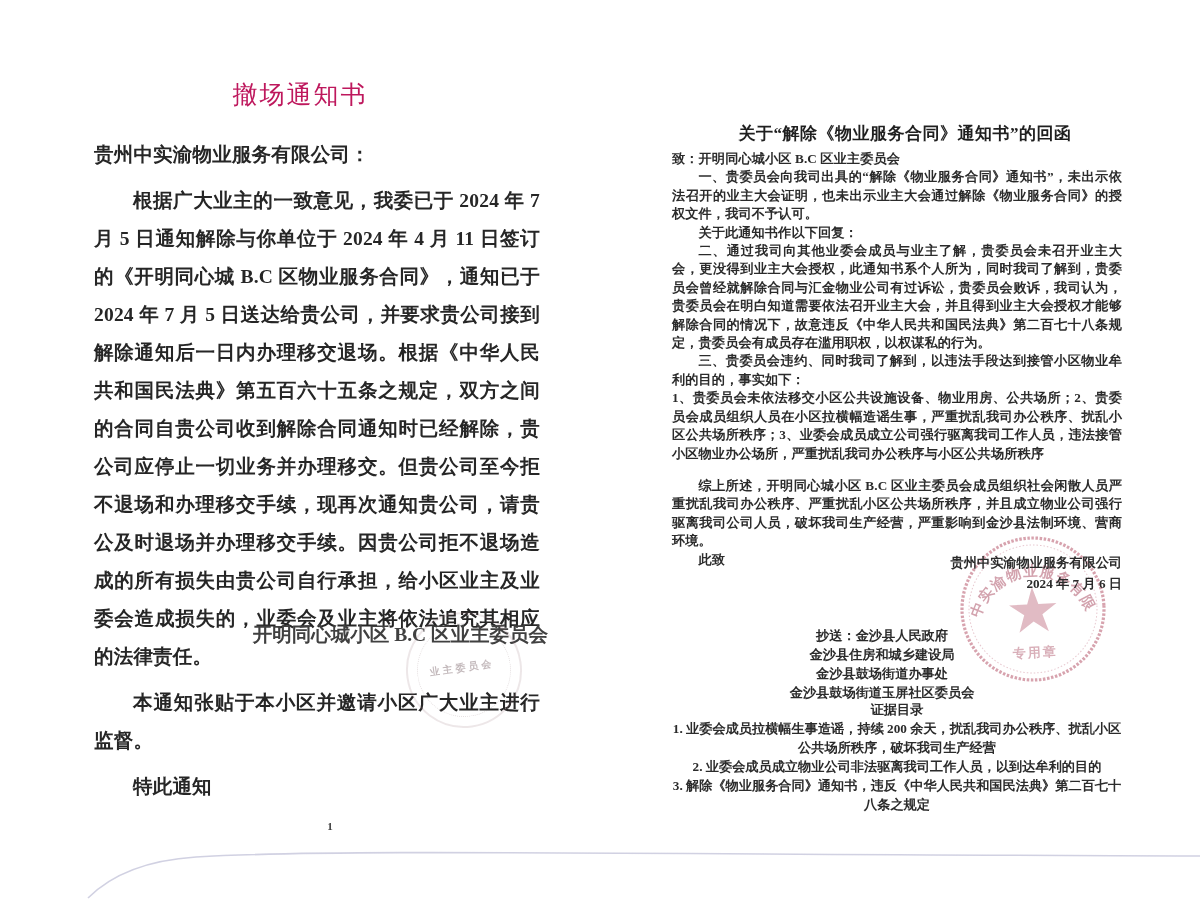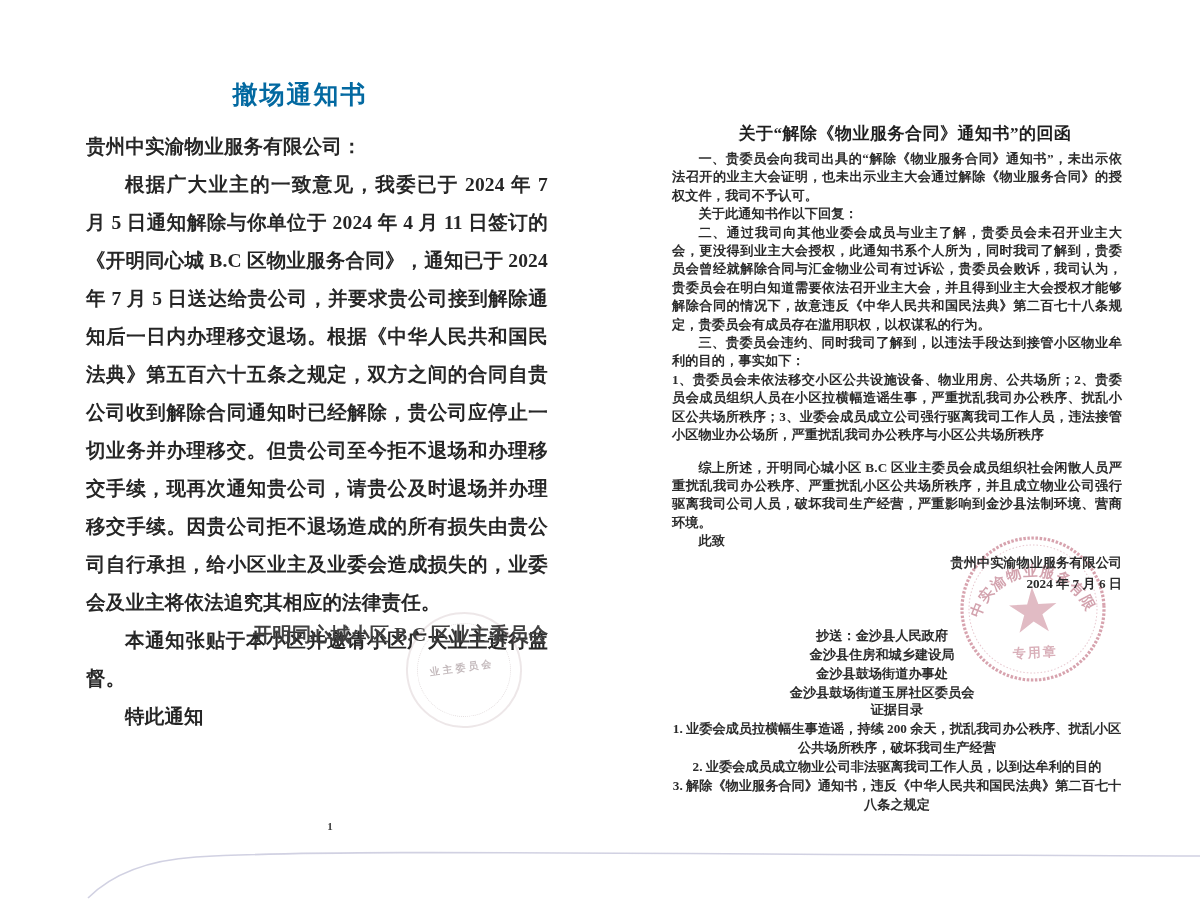--- a/index.html
+++ b/index.html
@@ -32,40 +32,40 @@
     width: 600px;
     height: 900px;
   }
   .left-title {
     position: absolute;
     left: 0;
     top: 78px;
     width: 600px;
     text-align: center;
     font-size: 25px;
-    font-weight: bold;
+    font-weight: normal;
     letter-spacing: 2px;
-    color: #0369a1;
+    color: #be185d;
     font-family: "Liberation Serif", "DejaVu Serif", serif;
   }
   .left-body {
     position: absolute;
     left: 86px;
     top: 128px;
     width: 462px;
     font-size: 19.5px;
     line-height: 38px;
     font-weight: bold;
     color: #262626;
     text-align: justify;
     text-justify: inter-ideograph;
     letter-spacing: 0.2px;
   }
   .left-body p {
-    margin: 0;
+    margin: 8px;
   }
   .p-indent { text-indent: 2em; }
   .left-sign {
     position: absolute;
     left: 86px;
     top: 578px;
     width: 462px;
     font-size: 19.5px;
     line-height: 38px;
     font-weight: bold;
@@ -240,20 +240,21 @@
 
     <div class="stamp-left"></div>
     <div class="stamp-left-text">业主委员会</div>
   </div>
 
   <div class="page-right">
 
     <div class="right-title">关于“解除《物业服务合同》通知书”的回函</div>
 
     <div class="right-body">
+      <p>致：开明同心城小区 B.C 区业主委员会</p>
       <p class="p-indent">一、贵委员会向我司出具的“解除《物业服务合同》通知书”，未出示依法召开的业主大会证明，也未出示业主大会通过解除《物业服务合同》的授权文件，我司不予认可。</p>
       <p class="p-indent">关于此通知书作以下回复：</p>
       <p class="p-indent">二、通过我司向其他业委会成员与业主了解，贵委员会未召开业主大会，更没得到业主大会授权，此通知书系个人所为，同时我司了解到，贵委员会曾经就解除合同与汇金物业公司有过诉讼，贵委员会败诉，我司认为，贵委员会在明白知道需要依法召开业主大会，并且得到业主大会授权才能够解除合同的情况下，故意违反《中华人民共和国民法典》第二百七十八条规定，贵委员会有成员存在滥用职权，以权谋私的行为。</p>
       <p class="p-indent">三、贵委员会违约、同时我司了解到，以违法手段达到接管小区物业牟利的目的，事实如下：</p>
       <p>1、贵委员会未依法移交小区公共设施设备、物业用房、公共场所；2、贵委员会成员组织人员在小区拉横幅造谣生事，严重扰乱我司办公秩序、扰乱小区公共场所秩序；3、业委会成员成立公司强行驱离我司工作人员，违法接管小区物业办公场所，严重扰乱我司办公秩序与小区公共场所秩序</p>
       <div class="gap-md"></div>
       <p class="p-indent">综上所述，开明同心城小区 B.C 区业主委员会成员组织社会闲散人员严重扰乱我司办公秩序、严重扰乱小区公共场所秩序，并且成立物业公司强行驱离我司公司人员，破坏我司生产经营，严重影响到金沙县法制环境、营商环境。</p>
       <p class="p-indent">此致</p>
     </div>
 

